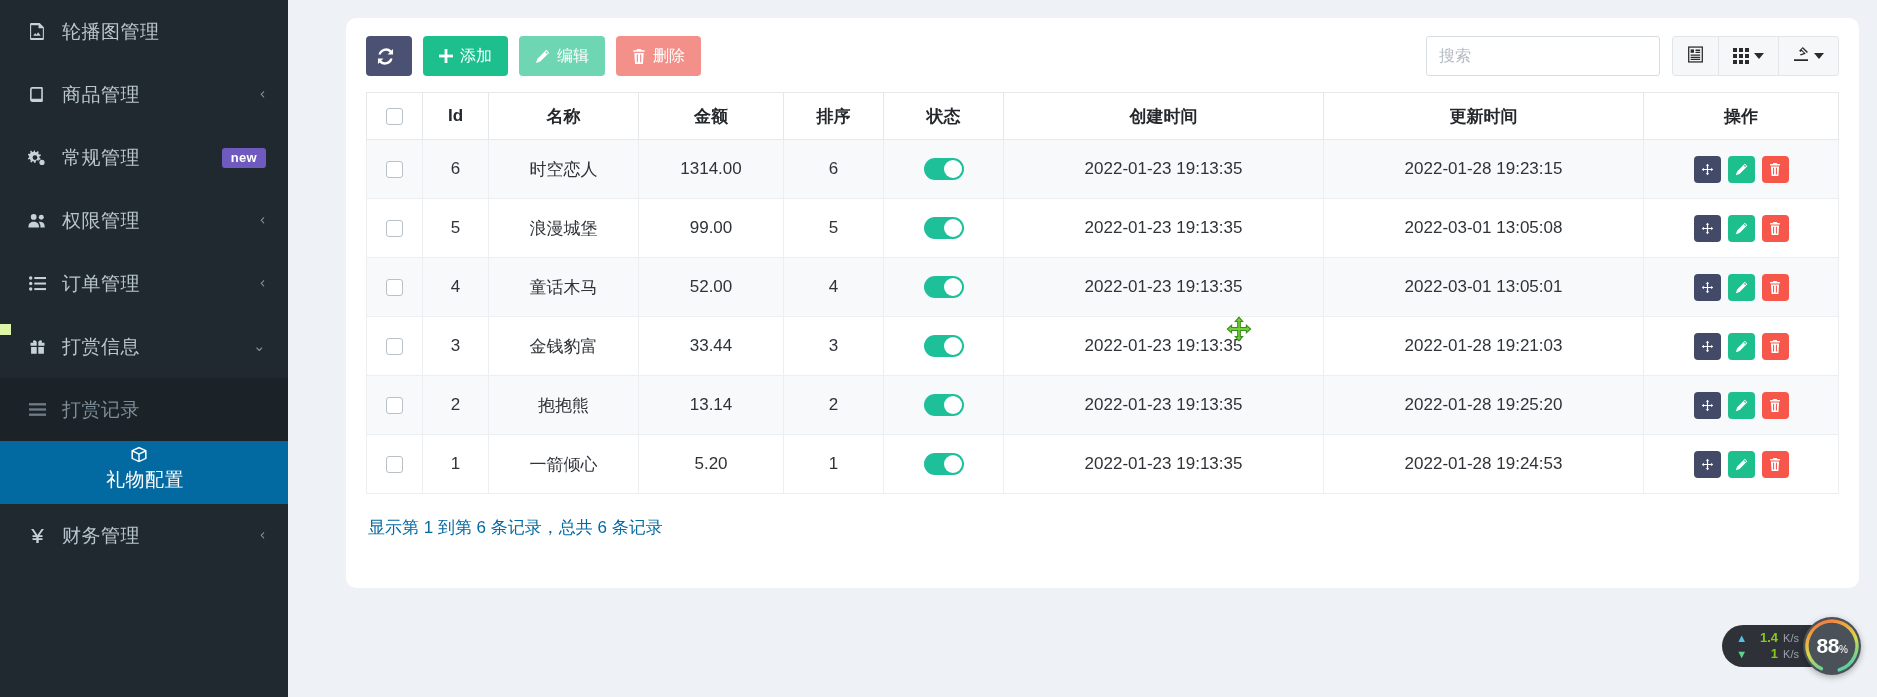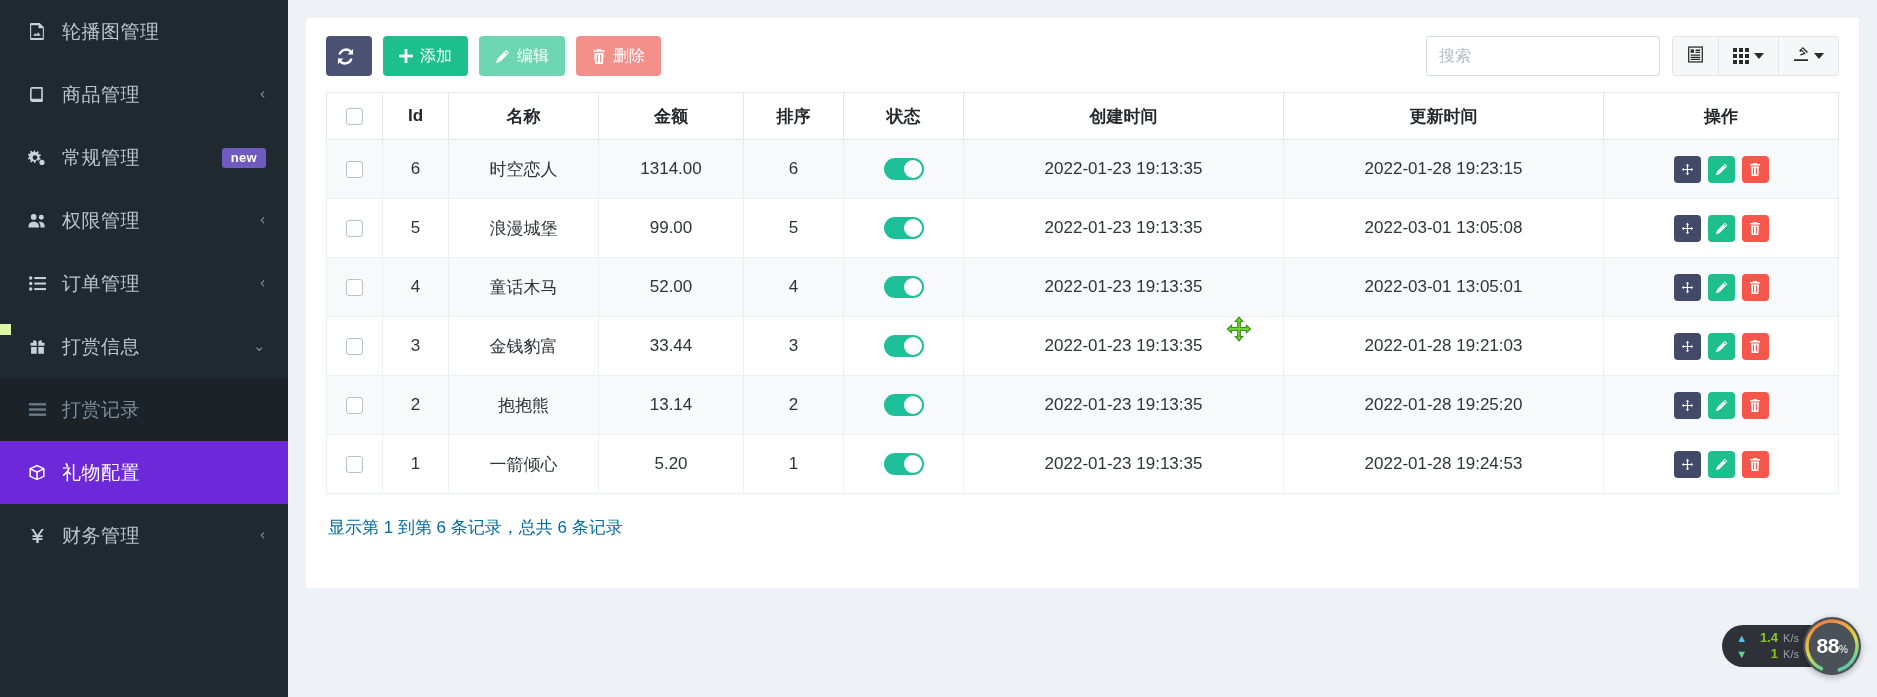--- a/index.html
+++ b/index.html
@@ -55,22 +55,23 @@
   }
   .nav-item.sub {
     background: #1b2329;
     color: #7e8d98;
     padding-left: 24px;
     font-size: 19px;
     justify-content: center;
   }
   .nav-item.sub .ico { color: #6c7b86; }
   .nav-item.active {
-    background: #6d28d9;
+    background: #0369a1;
     color: #ffffff;
+    flex-direction: column;
   }
   .nav-item.active .ico { color: #ffffff; }
   .badge-new {
     background: #6f5bbf;
     color: #fff;
     font-size: 13px;
     font-weight: bold;
     border-radius: 3px;
     padding: 3px 9px 4px;
     line-height: 1;
@@ -87,23 +88,24 @@
   .main {
     flex: 1 1 auto;
     background: #eef1f5;
     padding: 18px 18px 0 18px;
     height: 697px;
     position: relative;
     overflow: hidden;
   }
   .panel {
     background: #ffffff;
-    border-radius: 3px;
+    border-radius: 10px;
     padding: 18px 20px 22px 20px;
     min-height: 570px;
+    margin-left: 40px;
   }
 
   
   .toolbar {
     display: flex;
     align-items: center;
     justify-content: space-between;
     margin-bottom: 16px;
   }
   .tb-left { display: flex; align-items: center; gap: 11px; }

